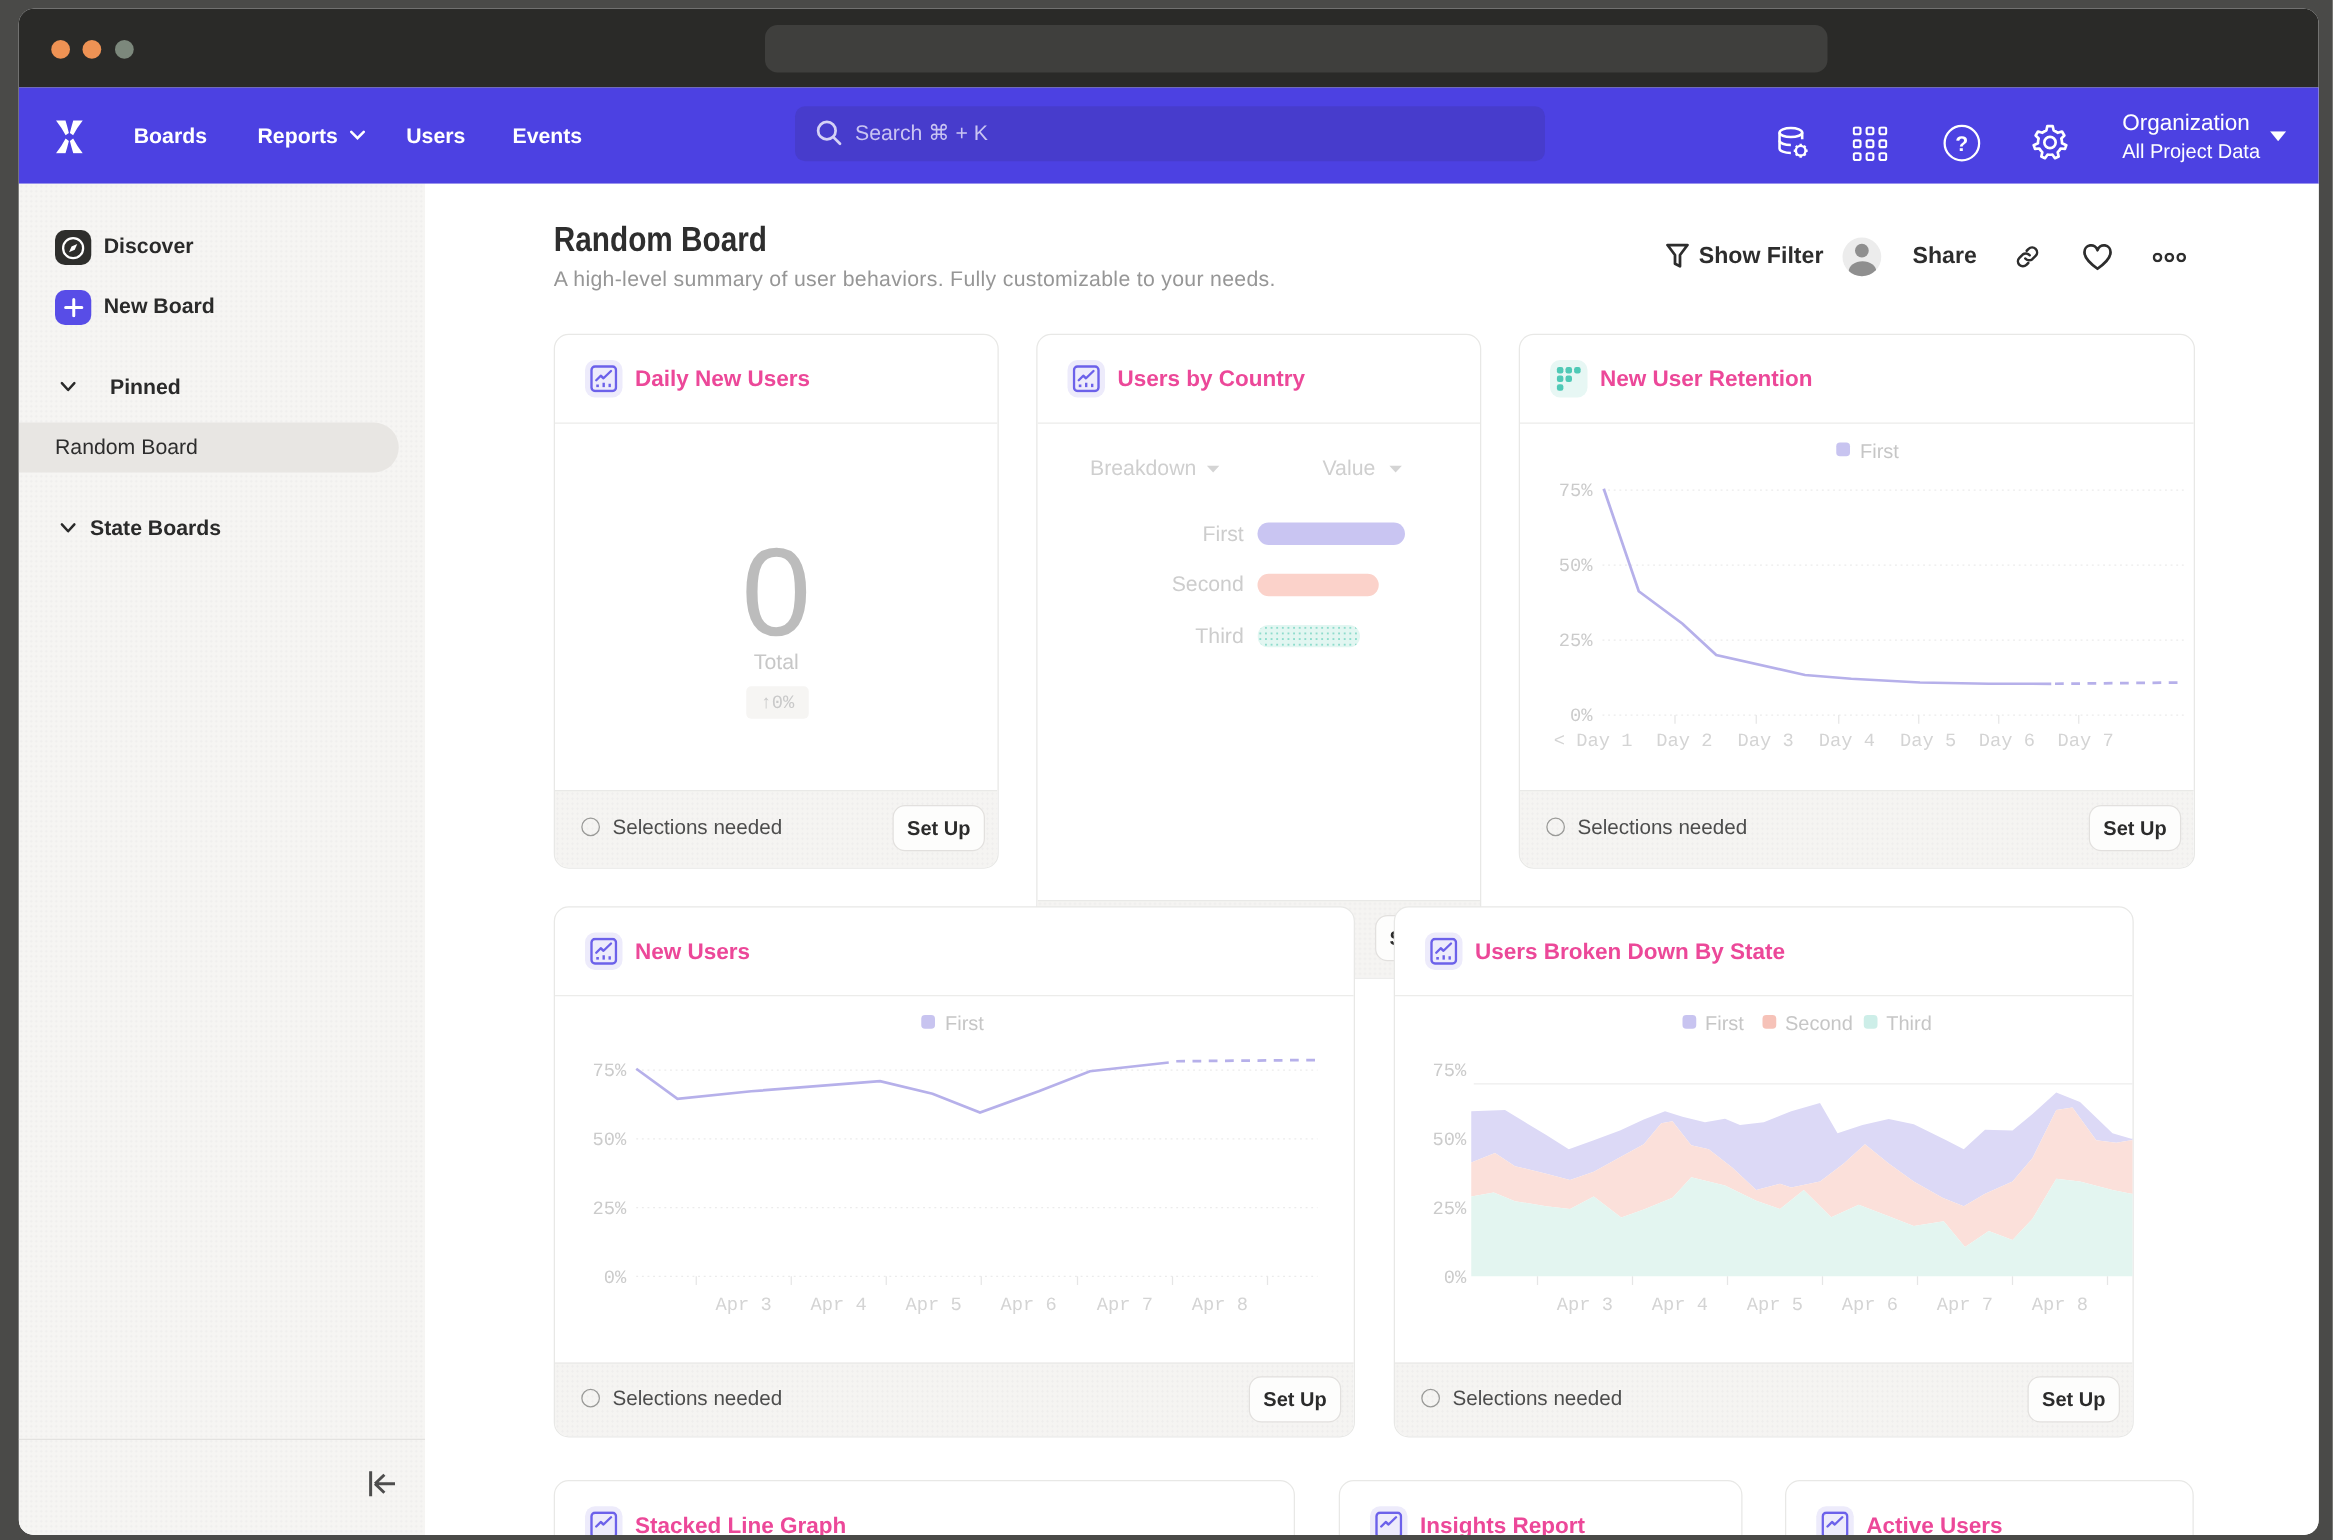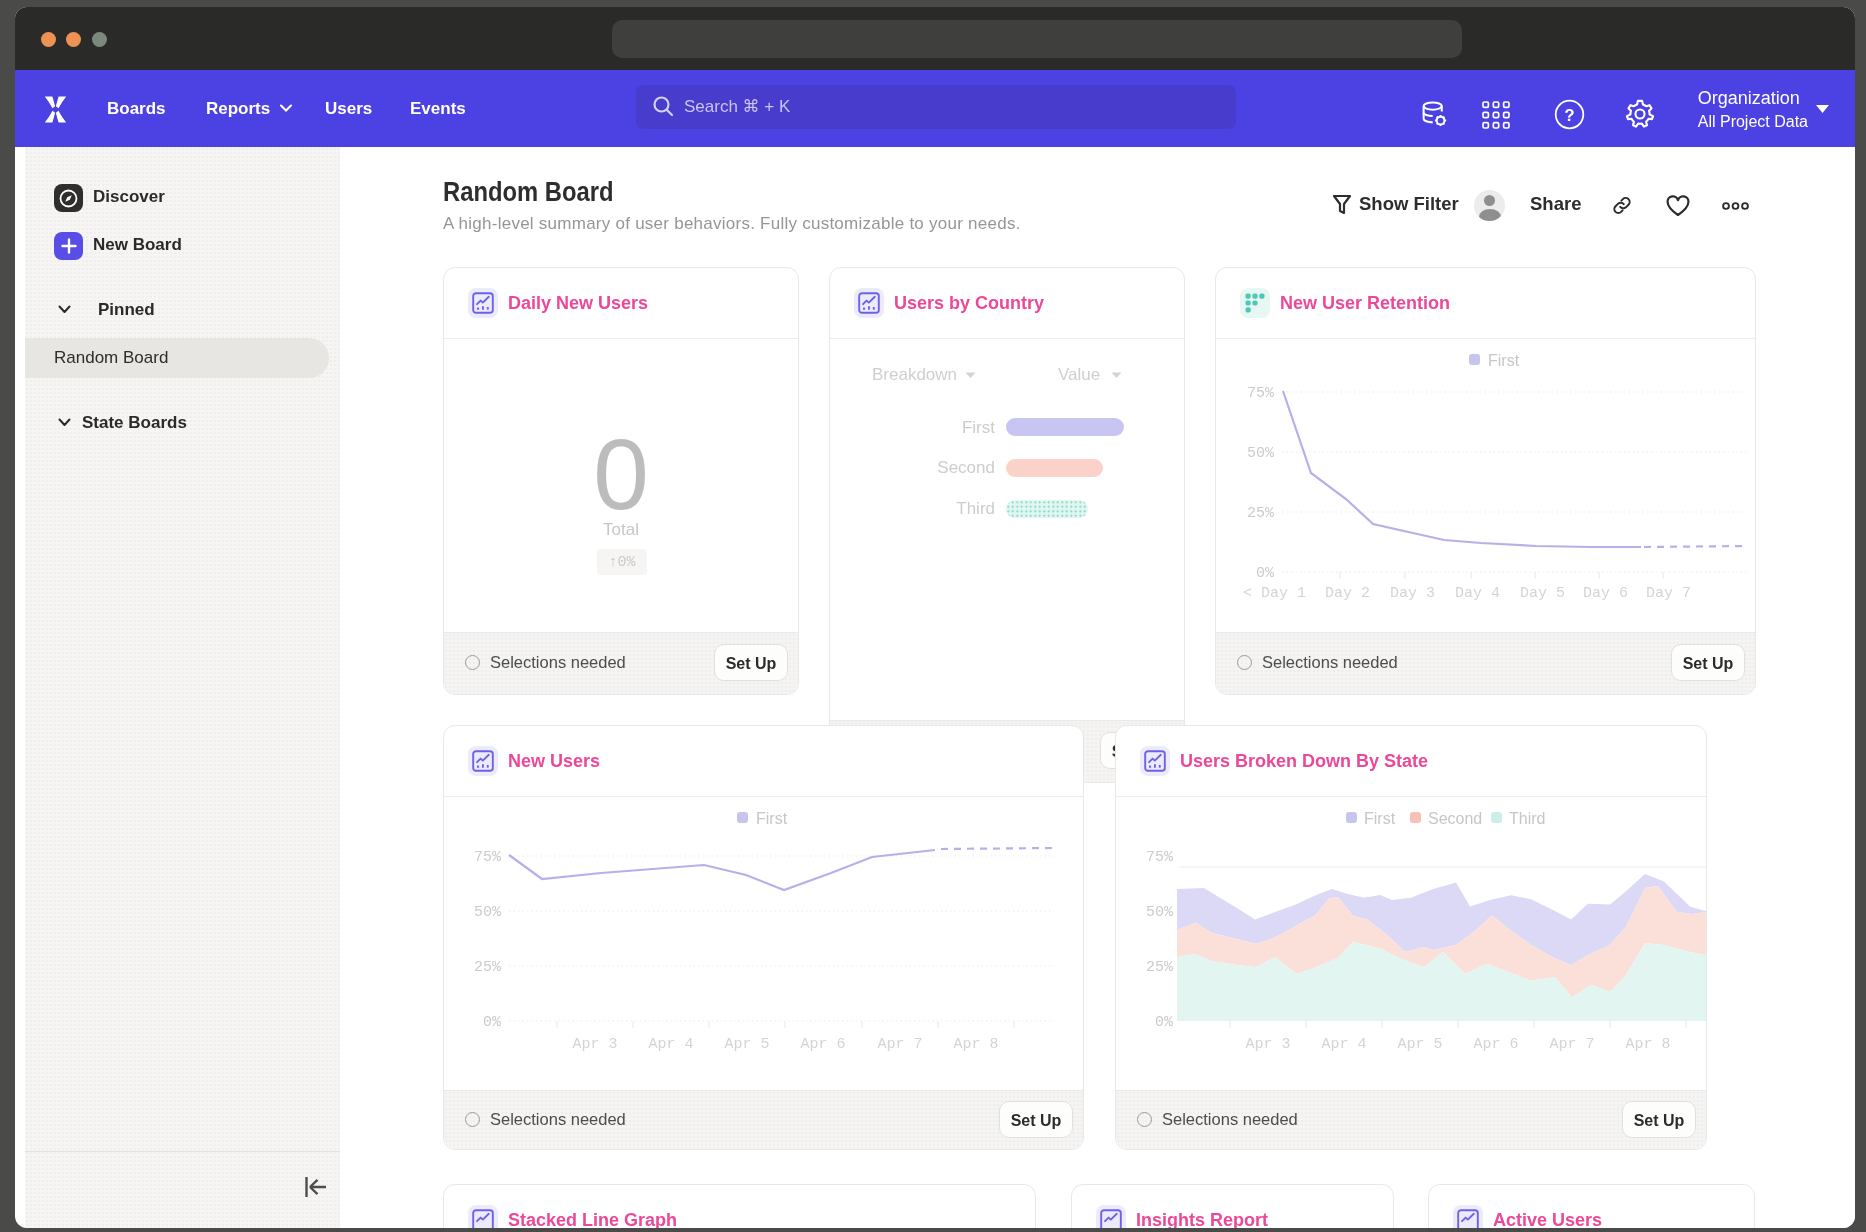--- a/index.html
+++ b/index.html
@@ -4,21 +4,21 @@
 <style>
   * { margin:0; padding:0; box-sizing:border-box; }
   html,body { width:1866px; height:1232px; background:#4a4a48; font-family:"Liberation Sans", sans-serif; overflow:hidden; }
   #win { position:absolute; left:15px; top:7px; width:1840px; height:1221px; background:#fff; border-radius:12px; overflow:hidden; }
   #titlebar { position:absolute; left:0; top:0; width:100%; height:63px; background:#2a2a28; }
   .tl { position:absolute; top:25px; width:15px; height:15px; border-radius:50%; }
   #urlpill { position:absolute; left:597px; top:13px; width:850px; height:38px; border-radius:10px; background:#3f3f3d; }
   #nav { position:absolute; left:0; top:63px; width:100%; height:77px; background:#4c41e2; }
   .navitem { position:absolute; top:0; height:77px; line-height:77px; color:#fff; font-size:17px; font-weight:700; }
   #search { position:absolute; left:621px; top:15px; width:600px; height:44px; background:#473ccc; border-radius:8px; }
-  #sidebar { position:absolute; left:10px; top:140px; width:325px; height:1081px;
+  #sidebar { position:absolute; left:0; top:140px; width:325px; height:1081px;
      background-color:#f6f5f3;
      background-image:radial-gradient(rgba(90,90,120,0.04) 0.8px, transparent 1px);
      background-size:4px 4px; }
   #main { position:absolute; left:325px; top:140px; width:1515px; height:1081px; background:#fff; }
   .card { position:absolute; background:#fff; border:1px solid #e8e8e6; border-radius:12px; overflow:hidden; }
   .chead { position:absolute; left:0; top:0; width:100%; height:71px; border-bottom:1px solid #ececea; }
   .cicon { position:absolute; left:24px; top:20px; width:30px; height:30px; border-radius:8px; }
   .ctitle { position:absolute; left:64px; top:0; height:71px; line-height:71px; font-size:18px; font-weight:700; color:#ec4899; }
   .cfoot { position:absolute; left:0; bottom:0; width:100%; border-top:1px solid #e9e9e7;
      background-color:#f5f4f2;

